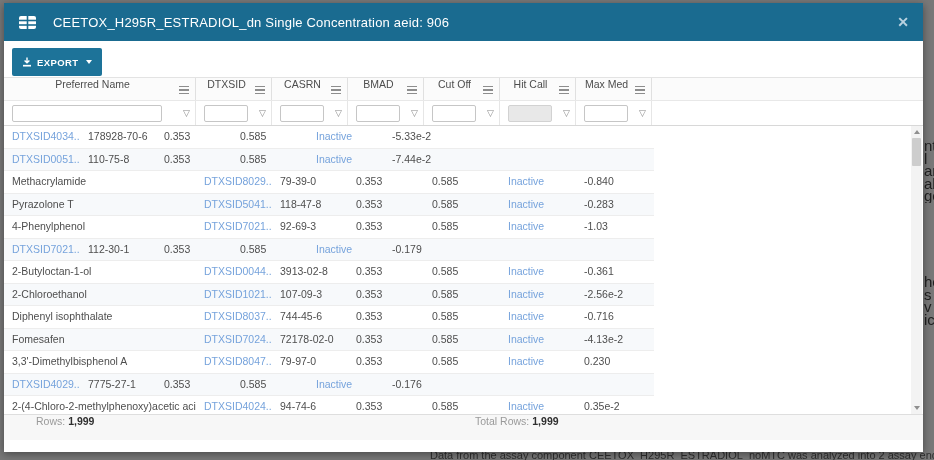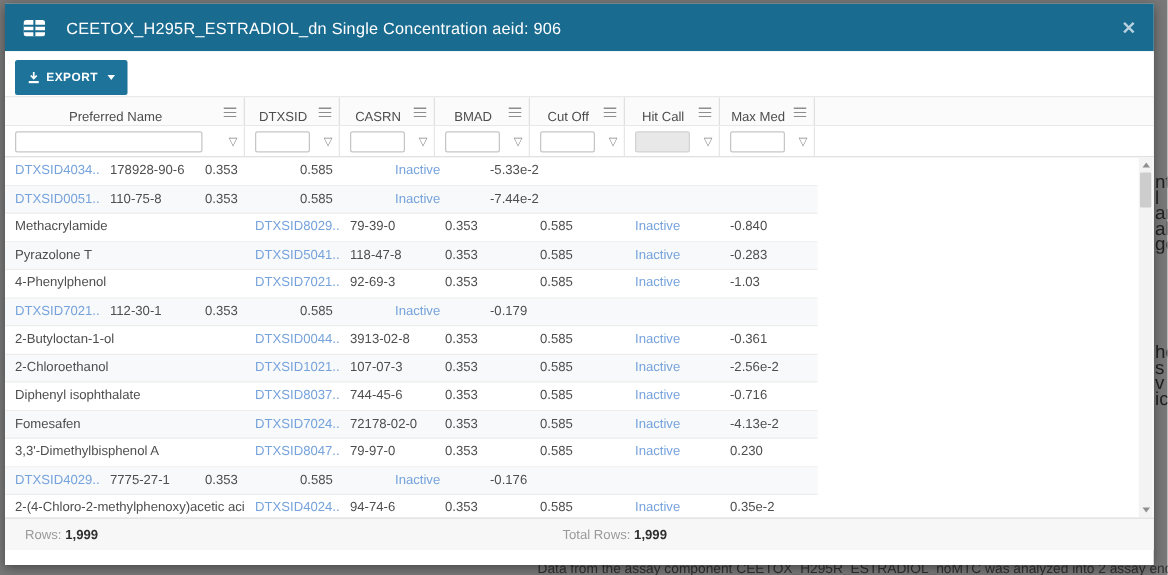--- a/index.html
+++ b/index.html
@@ -46,21 +46,21 @@
     font-size:9.5px; font-weight:bold; letter-spacing:.4px; cursor:pointer;
   }
   .export-btn .caret {
     width:0; height:0; border-left:3.5px solid transparent;
     border-right:3.5px solid transparent; border-top:4px solid #fff; margin-left:3px;
   }
 
   
   .thead { height:23px; background:#fbfbfb; border-bottom:1px solid #e8e8e8; display:flex; flex:none; }
   .h-cell {
-    position:relative; display:flex; align-items:flex-end; justify-content:center;
+    position:relative; display:flex; align-items:flex-start; justify-content:center;
     border-right:1px solid #e0e0e0; flex:none; cursor:pointer;
   }
   .h-label { font-size:10.5px; color:#4d4d4d; padding-right:14px; }
   .menu-icon {
     position:absolute; right:6px; top:8px; width:10px; height:8px;
     background:repeating-linear-gradient(to bottom,#8d8d8d 0 1.3px,transparent 1.3px 3.3px);
   }
 
   
   .filters { height:25px; background:#fff; border-bottom:1px solid #d8d8d8; display:flex; flex:none; }
@@ -91,24 +91,24 @@
     background:#f3f3f3; display:flex; flex-direction:column; align-items:center;
   }
   .vs-arrow { width:0; height:0; margin:4px 0; border-left:3.5px solid transparent; border-right:3.5px solid transparent; cursor:pointer; }
   .vs-arrow.up { border-bottom:4px solid #8f8f8f; }
   .vs-arrow.down { border-top:4px solid #8f8f8f; margin-top:auto; }
   .vs-thumb { width:9px; height:28px; background:#cdcdcd; border-radius:1px; cursor:grab; }
 
   
   .tfoot {
     flex:none; height:26px; background:#f7f7f7; border-top:1px solid #dedede;
-    display:flex; align-items:center; position:relative; font-size:10.5px;
+    display:flex; position:relative; font-size:10.5px;padding-left:16px;
   }
   .tfoot .rows-group { padding-left:16px; }
-  .tfoot .total-group { position:absolute; left:446px; }
+  .tfoot .total-group { position:absolute; left:471px; }
   .f-label { color:#9a9a9a; }
   .f-value { color:#2f2f2f; font-weight:bold; margin-left:3px; }
 </style>
 </head>
 <body>
 
 <div class="bg-bottom-text">Data from the assay component CEETOX_H295R_ESTRADIOL_noMTC was analyzed into 2 assay endpoints. This assay</div>
 <div class="bg-fragments top">
     <div>nt,</div>
     <div>l</div>
@@ -218,21 +218,21 @@
   <div class="f-cell w6">
     <input class="f-input" type="text" value="" style="">
     <span class="funnel-icon">▽</span>
   </div>
 </div>
 
   <div class="tbody">
 
   <div class="t-row">
     <div class="cell w1 link">DTXSID4034...</div>
-    <div class="cell w2">178928-90-6</div>
+    <div class="cell w2">178928-70-6</div>
     <div class="cell w3">0.353</div>
     <div class="cell w4">0.585</div>
     <div class="cell w5 link">Inactive</div>
     <div class="cell w6">-5.33e-2</div>
   </div>
 
   <div class="t-row">
     <div class="cell w1 link">DTXSID0051...</div>
     <div class="cell w2">110-75-8</div>
     <div class="cell w3">0.353</div>
@@ -286,21 +286,21 @@
     <div class="cell w2">3913-02-8</div>
     <div class="cell w3">0.353</div>
     <div class="cell w4">0.585</div>
     <div class="cell w5 link">Inactive</div>
     <div class="cell w6">-0.361</div>
   </div>
 
   <div class="t-row">
     <div class="cell w0">2-Chloroethanol</div>
     <div class="cell w1 link">DTXSID1021...</div>
-    <div class="cell w2">107-07-3</div>
+    <div class="cell w2">107-09-3</div>
     <div class="cell w3">0.353</div>
     <div class="cell w4">0.585</div>
     <div class="cell w5 link">Inactive</div>
     <div class="cell w6">-2.56e-2</div>
   </div>
 
   <div class="t-row">
     <div class="cell w0">Diphenyl isophthalate</div>
     <div class="cell w1 link">DTXSID8037...</div>
     <div class="cell w2">744-45-6</div>

